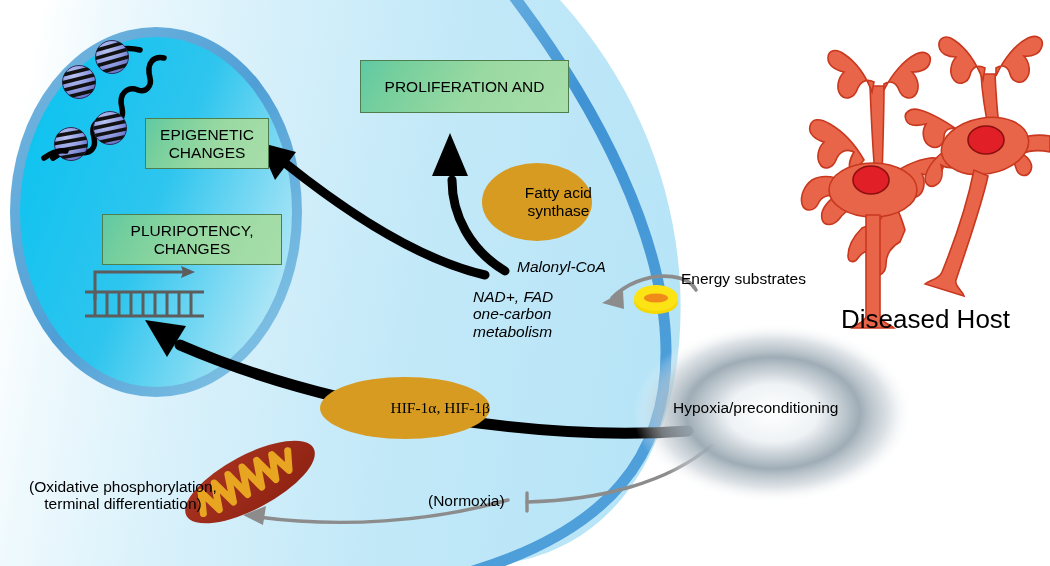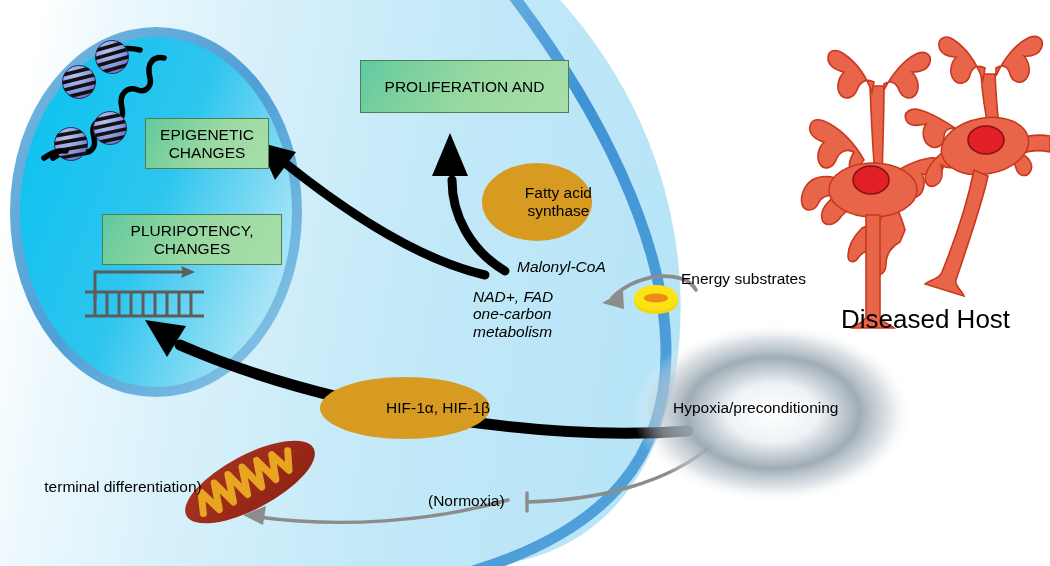--- a/index.html
+++ b/index.html
@@ -345,33 +345,34 @@
     </div>
   </div>
 
   <div class="ov" style="left:482px;top:163px;width:110px;height:78px;">
     <div>
       <div>Fatty acid</div>
       <div>synthase</div>
     </div>
   </div>
 
-  <div class="ov" style="left:320px;top:377px;width:170px;height:62px;">
+  <div class="ov" style="left:320px;top:377px;width:170px;height:62px;font-family:Liberation Serif, serif;">
     <div>HIF-1α, HIF-1β</div>
   </div>
 
   <div class="lbl ital" style="left:517px;top:258px;">Malonyl-CoA</div>
 
   <div class="lbl ital" style="left:473px;top:288px;">
     <div>NAD+, FAD</div>
     <div>one-carbon</div>
     <div>metabolism</div>
   </div>
 
   <div class="lbl plain" style="left:13px;top:478px;text-align:center;width:220px;">
+    <div>(Oxidative phosphorylation,</div>
     <div>terminal differentiation)</div>
   </div>
 
   <div class="lbl plain" style="left:428px;top:492px;">(Normoxia)</div>
 
   <div class="lbl plain" style="left:681px;top:270px;">Energy substrates</div>
 
   <div class="lbl plain" style="left:673px;top:399px;">Hypoxia/preconditioning</div>
 
   <div class="lbl big" style="left:841px;top:305px;">Diseased Host</div>

